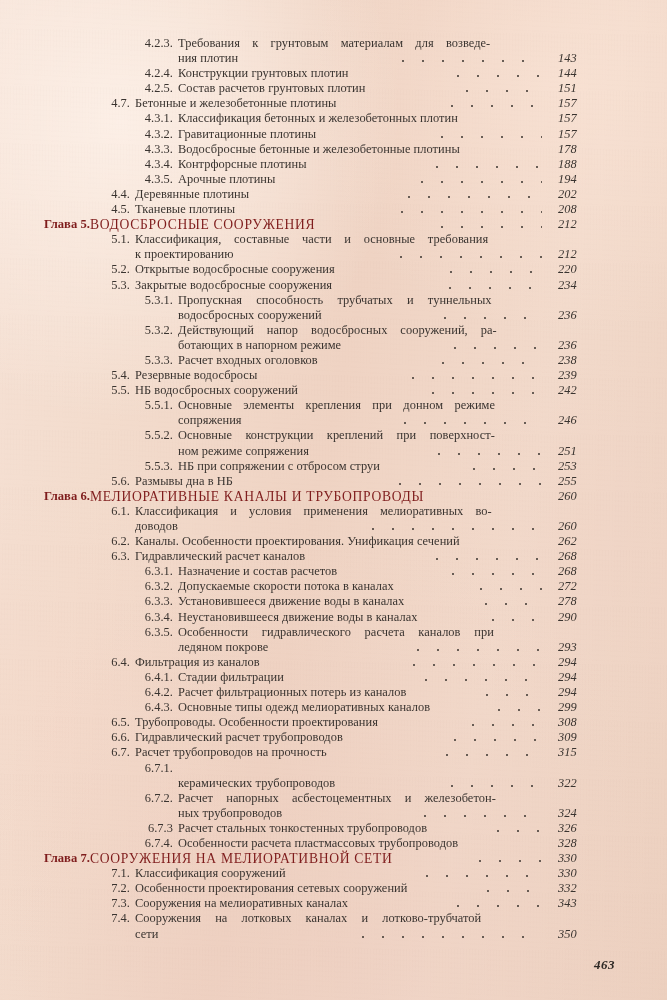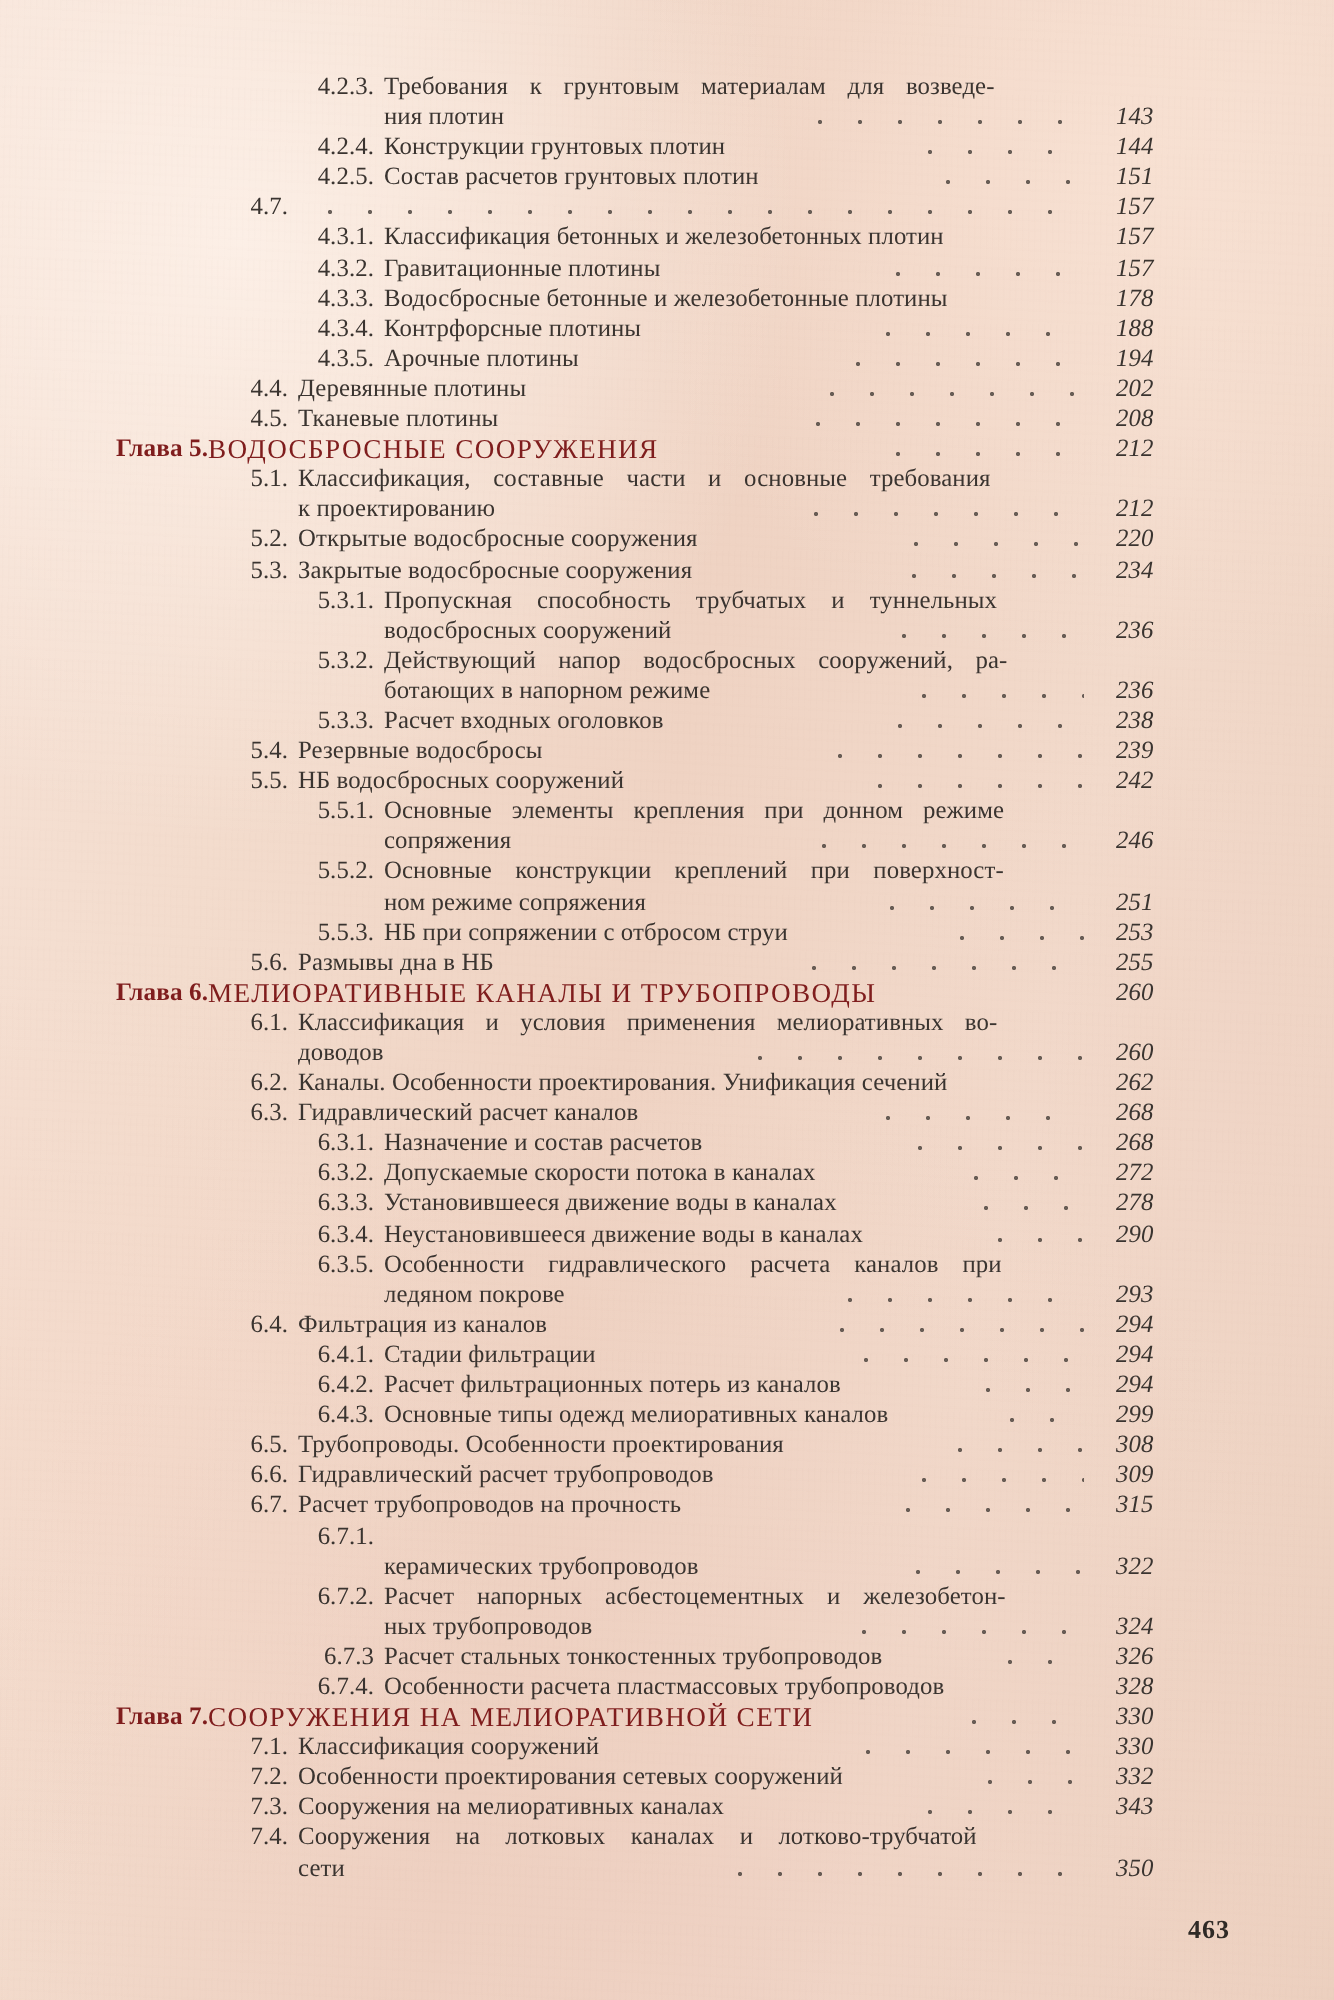--- a/index.html
+++ b/index.html
@@ -34,21 +34,21 @@
     pointer-events: none;
     background-image:
       repeating-linear-gradient(91deg, rgba(150,110,95,0.10) 0px, rgba(150,110,95,0) 1px, rgba(150,110,95,0) 3px),
       repeating-linear-gradient(3deg, rgba(160,120,100,0.07) 0px, rgba(160,120,100,0) 2px, rgba(160,120,100,0) 5px);
   }
 
   #toc {
     position: absolute;
     left: 0; top: 0;
     width: 600px;
-    padding: 36px 0 0 14px;
+    padding: 36px 0 0 0;
     box-sizing: border-box;
   }
 
   .row {
     display: flex;
     align-items: flex-start;
     font-size: 12.4px;
     line-height: 15.1px;
     color: #3a3430;
     letter-spacing: 0.05px;
@@ -148,20 +148,21 @@
 
   
   #folio {
     position: absolute;
     right: 52px;
     bottom: 27px;
     font-size: 13px;
     font-weight: bold;
     color: #2f2a26;
     letter-spacing: 0.5px;
+    font-style: italic;
   }
 </style>
 </head>
 <body>
 
 <div id="paper"></div>
 <div id="grain"></div>
 
 <div id="toc">
     <div class="row">
@@ -192,20 +193,21 @@
     <div class="row">
       <div class="gutter empty"></div>
       <div class="num lvl3">4.2.5.</div>
       <div class="title"><span class="txt">Состав расчетов грунтовых плотин</span></div>
       <div class="leader"></div>
       <div class="page">151</div>
     </div>
     <div class="row">
       <div class="gutter empty"></div>
       <div class="num lvl2">4.7.</div>
+      <div class="title"><span class="txt">Бетонные и железобетонные плотины</span></div>
       <div class="leader"></div>
       <div class="page">157</div>
     </div>
     <div class="row">
       <div class="gutter empty"></div>
       <div class="num lvl3">4.3.1.</div>
       <div class="title"><span class="txt">Классификация бетонных и железобетонных плотин</span></div>
       <div class="leader none"></div>
       <div class="page">157</div>
     </div>

